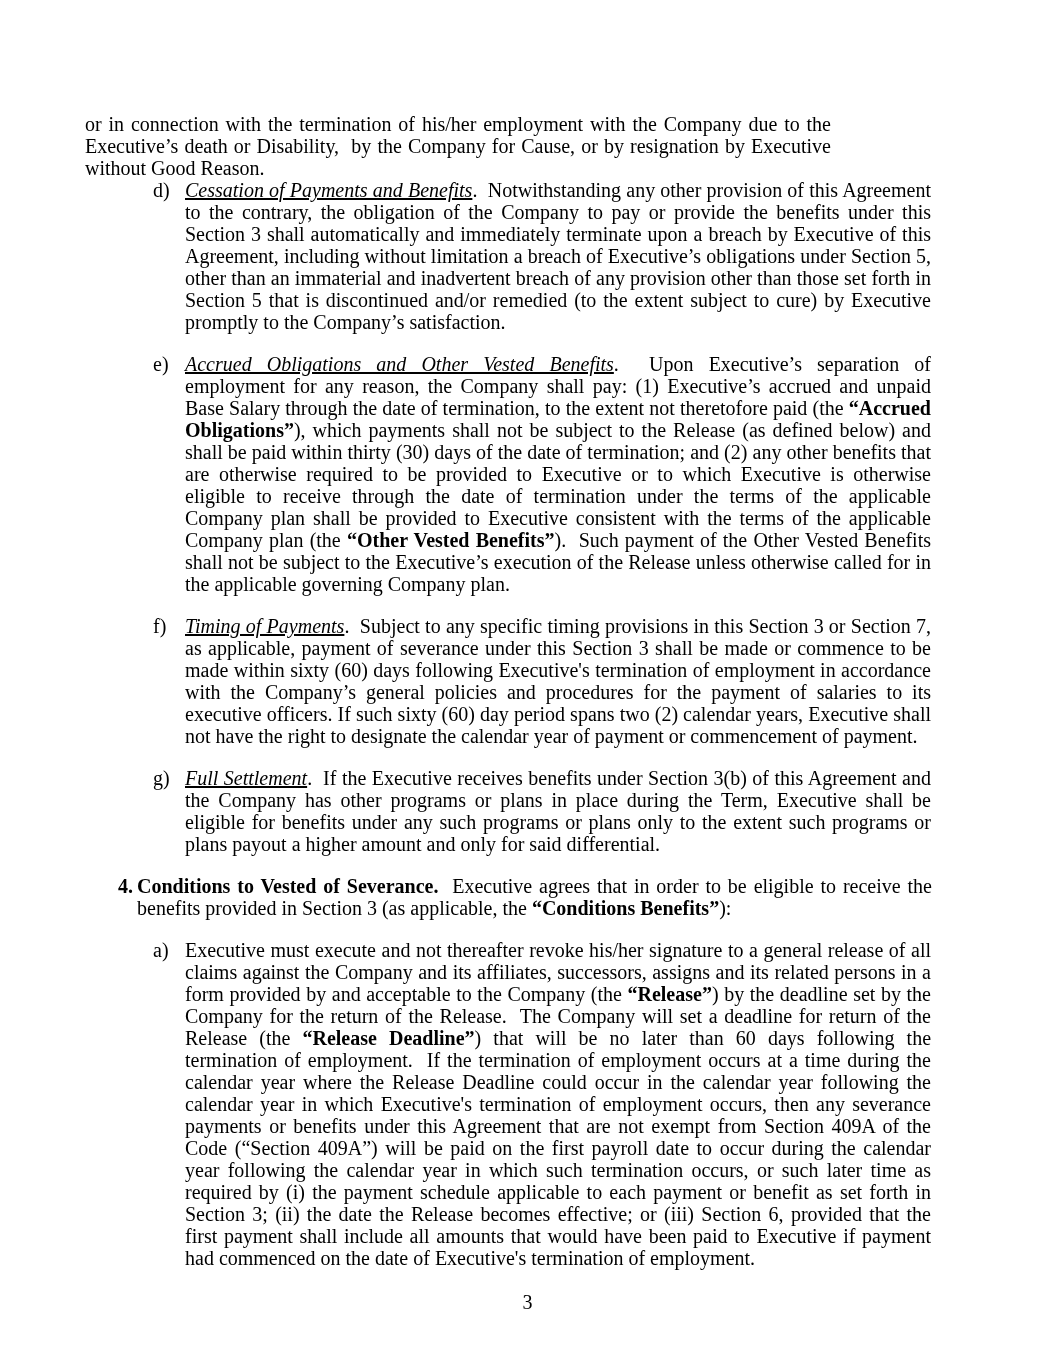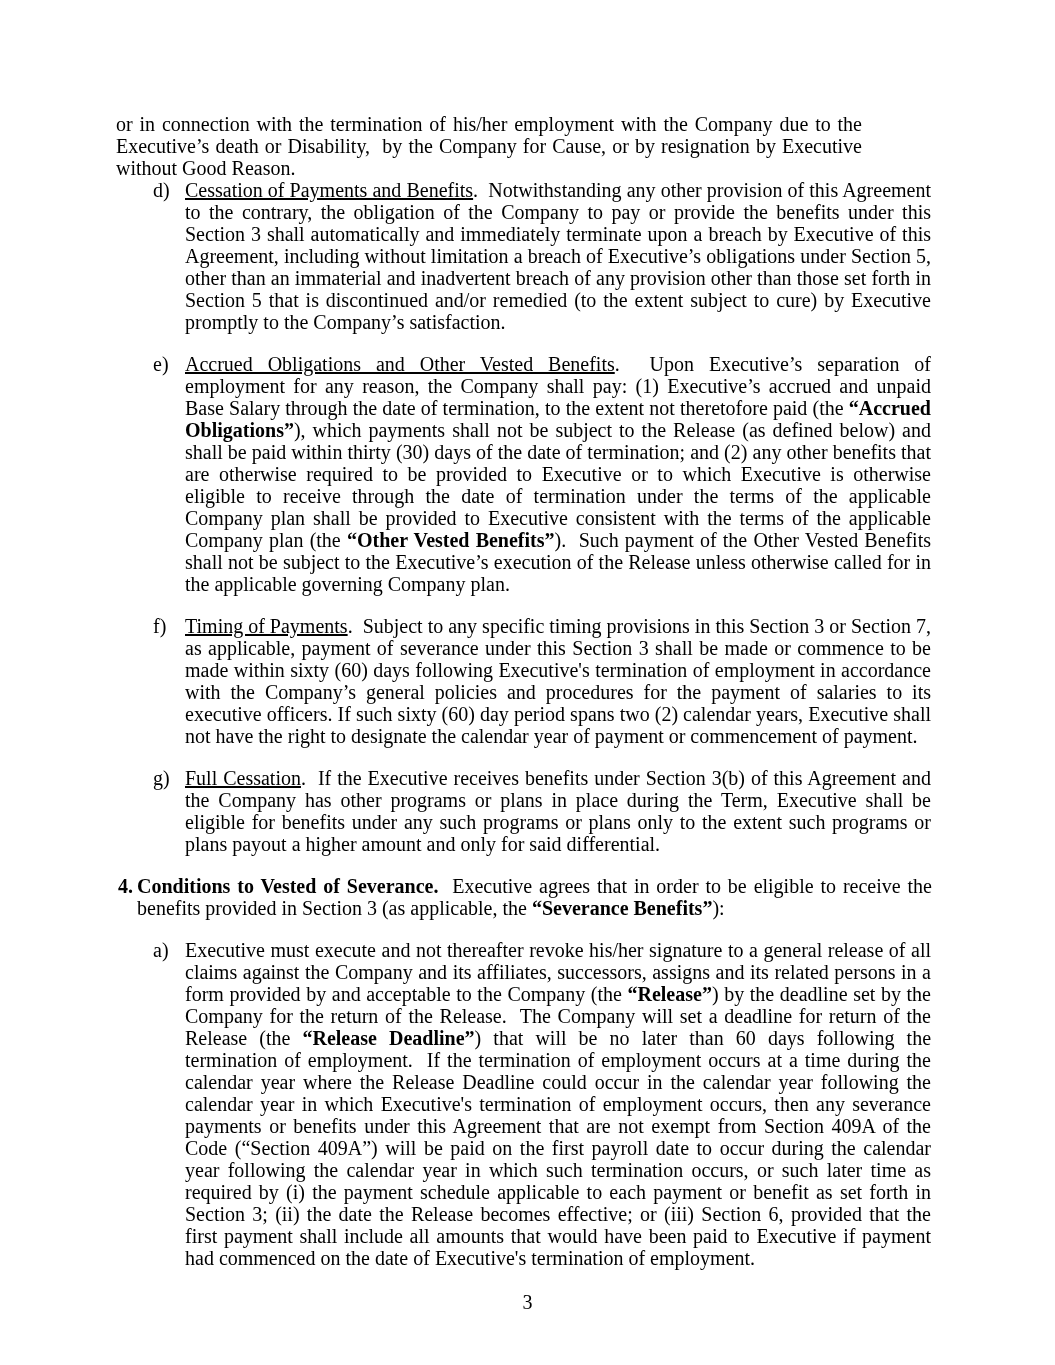--- a/index.html
+++ b/index.html
@@ -26,21 +26,21 @@
     left: 0;
     width: 1055px;
   }
   .block { margin: 0 0 20px 0; }
   .para {
     margin: 0;
     text-align: justify;
     white-space: pre-wrap;
   }
   .cont {
-    margin-left: 116px;
+    margin-left: 85px;
     width: 746px;
   }
   .item {
     position: relative;
     margin-left: 185px;
     width: 746px;
   }
   .item > .label {
     position: absolute;
     left: -32px;
@@ -48,21 +48,21 @@
   }
   .item.numbered {
     margin-left: 137px;
     width: 795px;
   }
   .item.numbered > .label {
     left: -19px;
     font-weight: bold;
   }
   .run-b { font-weight: bold; }
-  .run-u { text-decoration: underline; }
+  .run-u { text-decoration: underline; font-style: italic; }
   .page-footer {
     position: absolute;
     top: 1291px;
     left: 0;
     width: 1055px;
     text-align: center;
   }
 </style>
 </head>
 <body>
@@ -82,26 +82,26 @@
       <p class="para"><span class="run-u">Accrued Obligations and Other Vested Benefits</span><span>.  Upon Executive’s separation of employment for any reason, the Company shall pay: (1) Executive’s accrued and unpaid Base Salary through the date of termination, to the extent not theretofore paid (the </span><span class="run-b">“Accrued Obligations”</span><span>), which payments shall not be subject to the Release (as defined below) and shall be paid within thirty (30) days of the date of termination; and (2) any other benefits that are otherwise required to be provided to Executive or to which Executive is otherwise eligible to receive through the date of termination under the terms of the applicable Company plan shall be provided to Executive consistent with the terms of the applicable Company plan (the </span><span class="run-b">“Other Vested Benefits”</span><span>).  Such payment of the Other Vested Benefits shall not be subject to the Executive’s execution of the Release unless otherwise called for in the applicable governing Company plan.</span></p>
     </div>
 
     <div class="block item">
       <span class="label">f)</span>
       <p class="para"><span class="run-u">Timing of Payments</span><span>.  Subject to any specific timing provisions in this Section 3 or Section 7, as applicable, payment of severance under this Section 3 shall be made or commence to be made within sixty (60) days following Executive's termination of employment in accordance with the Company’s general policies and procedures for the payment of salaries to its executive officers. If such sixty (60) day period spans two (2) calendar years, Executive shall not have the right to designate the calendar year of payment or commencement of payment.</span></p>
     </div>
 
     <div class="block item">
       <span class="label">g)</span>
-      <p class="para"><span class="run-u">Full Cessation</span><span>.  If the Executive receives benefits under Section 3(b) of this Agreement and the Company has other programs or plans in place during the Term, Executive shall be eligible for benefits under any such programs or plans only to the extent such programs or plans payout a higher amount and only for said differential.</span></p>
+      <p class="para"><span class="run-u">Full Settlement</span><span>.  If the Executive receives benefits under Section 3(b) of this Agreement and the Company has other programs or plans in place during the Term, Executive shall be eligible for benefits under any such programs or plans only to the extent such programs or plans payout a higher amount and only for said differential.</span></p>
     </div>
 
     <div class="block item numbered">
       <span class="label">4.</span>
-      <p class="para"><span class="run-b">Conditions to Vested of Severance.</span><span>  Executive agrees that in order to be eligible to receive the benefits provided in Section 3 (as applicable, the </span><span class="run-b">“Severance Benefits”</span><span>):</span></p>
+      <p class="para"><span class="run-b">Conditions to Vested of Severance.</span><span>  Executive agrees that in order to be eligible to receive the benefits provided in Section 3 (as applicable, the </span><span class="run-b">“Conditions Benefits”</span><span>):</span></p>
     </div>
 
     <div class="block item">
       <span class="label">a)</span>
       <p class="para"><span>Executive must execute and not thereafter revoke his/her signature to a general release of all claims against the Company and its affiliates, successors, assigns and its related persons in a form provided by and acceptable to the Company (the </span><span class="run-b">“Release”</span><span>) by the deadline set by the Company for the return of the Release.  The Company will set a deadline for return of the Release (the </span><span class="run-b">“Release Deadline”</span><span>) that will be no later than 60 days following the termination of employment.  If the termination of employment occurs at a time during the calendar year where the Release Deadline could occur in the calendar year following the calendar year in which Executive's termination of employment occurs, then any severance payments or benefits under this Agreement that are not exempt from Section 409A of the  Code (“Section 409A”) will be paid on the first payroll date to occur during the calendar year following the calendar year in which such termination occurs, or such later time as required by (i) the payment schedule applicable to each payment or benefit as set forth in Section 3; (ii) the date the Release becomes effective; or (iii) Section 6, provided that the first payment shall include all amounts that would have been paid to Executive if payment had commenced on the date of Executive's termination of employment.</span></p>
     </div>
 
   </main>
 
   <footer class="page-footer">

